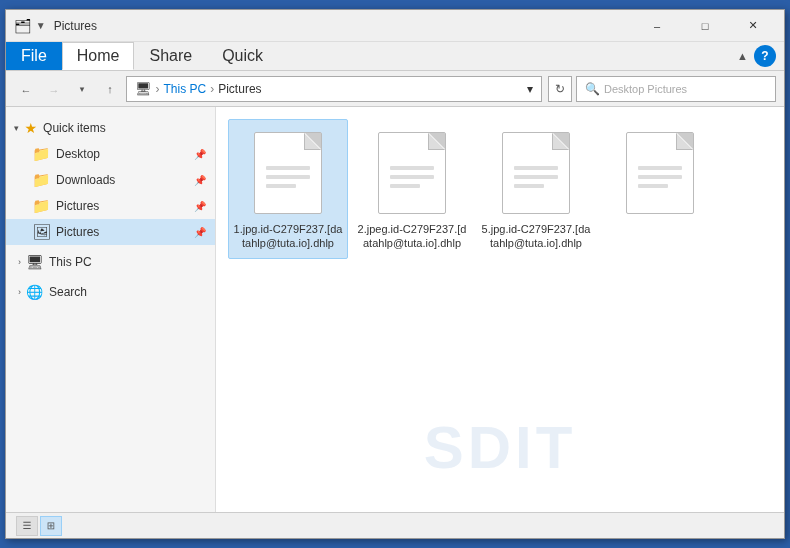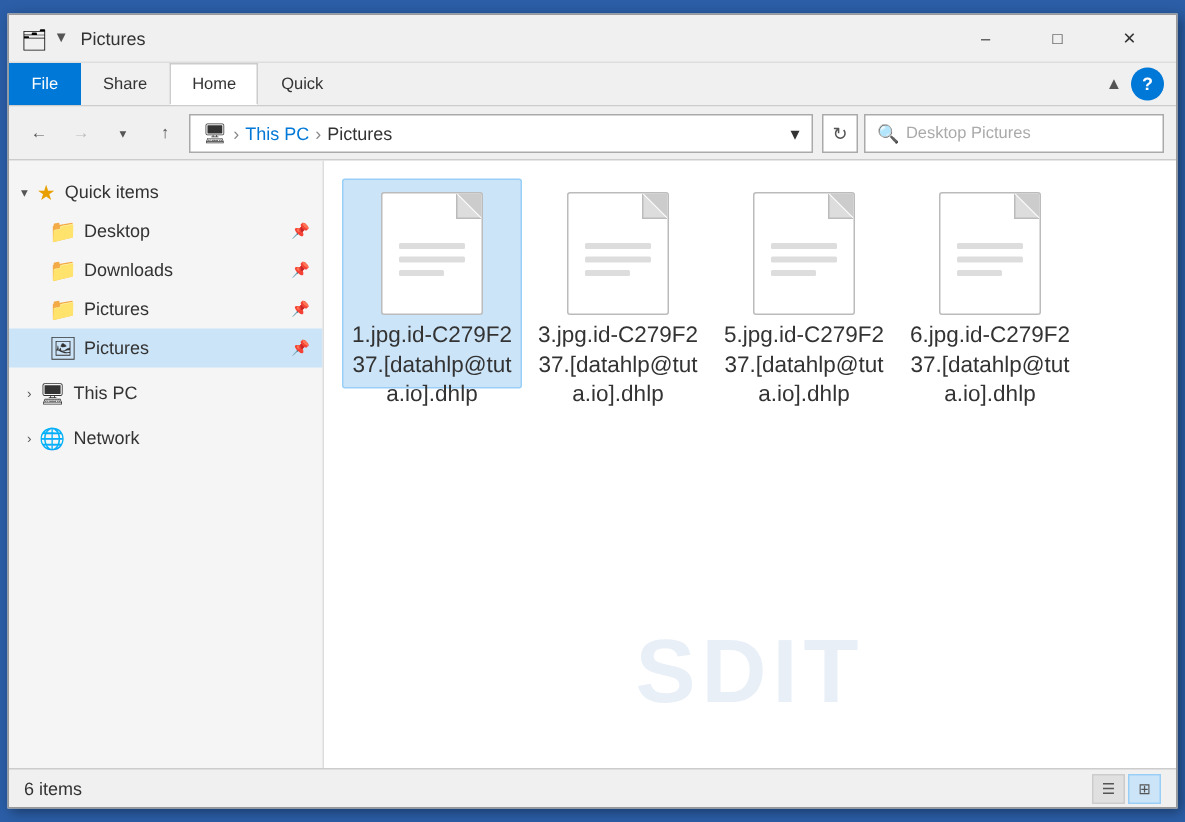--- a/index.html
+++ b/index.html
@@ -67,21 +67,21 @@
     }
     .ribbon-tabs {
       display: flex;
       height: 28px;
     }
     .ribbon-tab {
       padding: 0 14px;
       display: flex;
       align-items: center;
       cursor: pointer;
-      font-size: 11px;
+      font-size: 16px;
       color: #333;
       border: 1px solid transparent;
     }
     .ribbon-tab.active {
       background: white;
       border: 1px solid #ccc;
       border-bottom: 1px solid white;
       color: #333;
     }
     .ribbon-tab.file-tab {
@@ -262,21 +262,21 @@
       flex-direction: column;
       gap: 5px;
       padding-top: 8px;
     }
     .file-line {
       width: 44px; height: 4px;
       background: #ddd;
       border-radius: 1px;
     }
     .file-name {
-      font-size: 15px;
+      font-size: 11px;
       color: #333;
       text-align: center;
       margin-top: 4px;
       line-height: 1.3;
       word-break: break-all;
       max-width: 110px;
     }
     
     .watermark {
       position: absolute;
@@ -337,25 +337,25 @@
       <button class="title-btn">□</button>
       <button class="title-btn close">✕</button>
     </div>
   </div>
 
   <div class="ribbon">
     <div class="ribbon-tabs">
       <div class="ribbon-tab file-tab">
         <span>File</span>
       </div>
+      <div class="ribbon-tab active">
+        <span>Home</span>
+      </div>
       <div class="ribbon-tab">
         <span>Share</span>
-      </div>
-      <div class="ribbon-tab active">
-        <span>Home</span>
       </div>
       <div class="ribbon-tab">
         <span>Quick</span>
       </div>
       <div style="flex:1;"></div>
       <div style="display:flex;align-items:center;gap:6px;padding-right:8px;">
         <span style="font-size:11px; color:#555;">▲</span>
         <span style="width:22px;height:22px;background:#0078d7;color:white;border-radius:50%;display:flex;align-items:center;justify-content:center;font-size:12px;font-weight:bold;cursor:pointer;">?</span>
       </div>
     </div>
@@ -433,21 +433,21 @@
           <span>This PC</span>
         </div>
       </div>
 
       <div class="sidebar-group">
         <div class="sidebar-item">
           <span style="font-size:9px; color:#555;">›</span>
           <span class="sidebar-icon">
             <span style="font-size:14px;">🌐</span>
           </span>
-          <span>Network</span>
+          <span>Search</span>
         </div>
       </div>
     </div>
 
     <div class="file-area">
       <div class="watermark">SDIT</div>
       <div class="file-grid">
 
         <div class="file-item selected">
           <div class="file-icon-wrapper">
@@ -455,33 +455,33 @@
               <div class="file-icon-lines">
                 <div class="file-line"></div>
                 <div class="file-line"></div>
                 <div class="file-line" style="width:30px;"></div>
               </div>
             </div>
           </div>
           <span class="file-name">1.jpg.id-C279F237.[datahlp@tuta.io].dhlp</span>
         </div>
 
-
         <div class="file-item">
           <div class="file-icon-wrapper">
             <div class="file-icon-page">
               <div class="file-icon-lines">
                 <div class="file-line"></div>
                 <div class="file-line"></div>
                 <div class="file-line" style="width:30px;"></div>
               </div>
             </div>
           </div>
-          <span class="file-name">3.jpg.id-C279F237.[datahlp@tuta.io].dhlp</span>
-        </div>
+          <span class="file-name">2.jpeg.id-C279F237.[datahlp@tuta.io].dhlp</span>
+        </div>
+
 
 
         <div class="file-item">
           <div class="file-icon-wrapper">
             <div class="file-icon-page">
               <div class="file-icon-lines">
                 <div class="file-line"></div>
                 <div class="file-line"></div>
                 <div class="file-line" style="width:30px;"></div>
               </div>
@@ -493,29 +493,27 @@
         <div class="file-item">
           <div class="file-icon-wrapper">
             <div class="file-icon-page">
               <div class="file-icon-lines">
                 <div class="file-line"></div>
                 <div class="file-line"></div>
                 <div class="file-line" style="width:30px;"></div>
               </div>
             </div>
           </div>
-          <span class="file-name">6.jpg.id-C279F237.[datahlp@tuta.io].dhlp</span>
         </div>
 
       </div>
     </div>
 
   </div>
 
   <div class="status-bar">
-    <span class="status-text">6 items</span>
     <div class="view-toggle">
       <button class="view-btn">☰</button>
       <button class="view-btn active">⊞</button>
     </div>
   </div>
 
 </div>
 
 </body></html>

